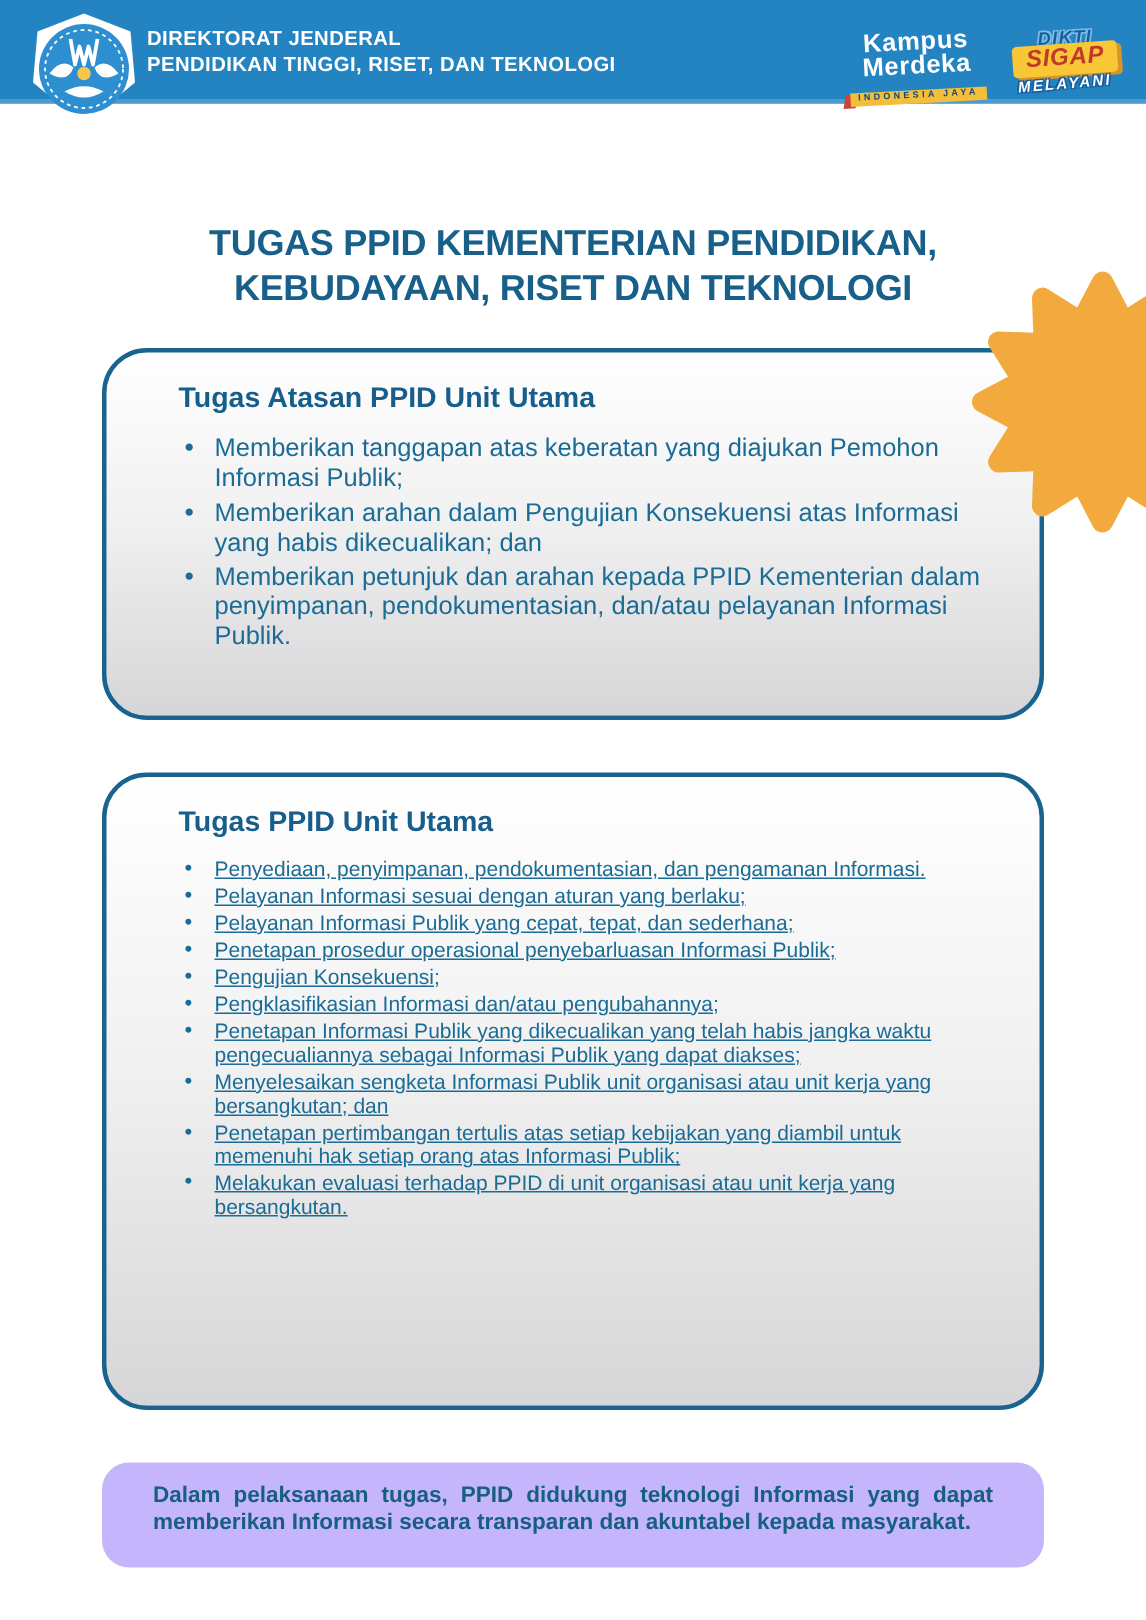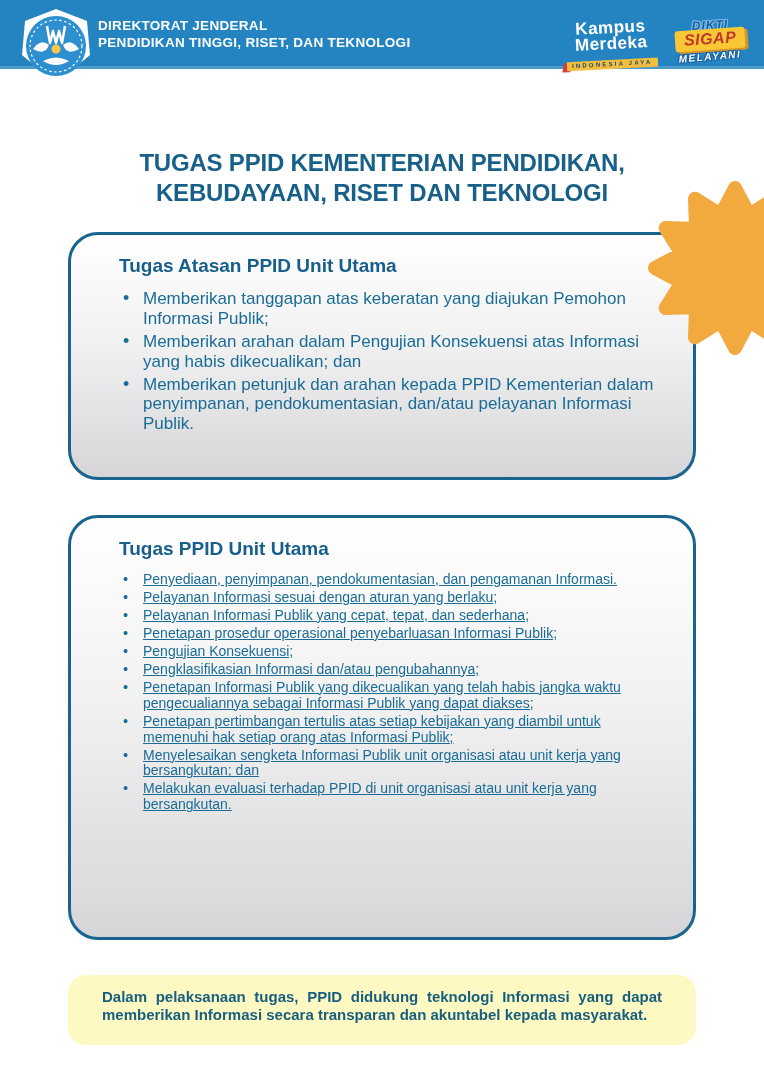--- a/index.html
+++ b/index.html
@@ -67,21 +67,21 @@
     position:relative;color:#1A6C96;padding-left:24px;margin-bottom:3px;
   }
   .card-1 li{font-size:17px;line-height:1.17;}
   .card-2 li{font-size:14px;line-height:1.14;margin-bottom:2px;text-decoration:underline;}
   .card li::before{
     content:"\2022";position:absolute;left:4px;top:-1px;font-size:1.05em;color:#1A6C96;
   }
   
   .note{
     position:absolute;left:68px;top:975px;width:628px;height:70px;box-sizing:border-box;
-    background:#fef9c3;border-radius:18px;padding:13px 34px;z-index:2;
+    background:#c4b5fd;border-radius:18px;padding:13px 34px;z-index:2;
   }
   .note-text{
     color:#175F7E;font-weight:bold;font-size:15px;line-height:1.18;text-align:justify;margin:0;
   }
 </style>
 </head>
 <body>
 
 <div class="page">
 
@@ -142,22 +142,22 @@
   <div class="card card-2">
     <h2 class="card-title">Tugas PPID Unit Utama</h2>
     <ul>
       <li>Penyediaan, penyimpanan, pendokumentasian, dan pengamanan Informasi.</li>
       <li>Pelayanan Informasi sesuai dengan aturan yang berlaku;</li>
       <li>Pelayanan Informasi Publik yang cepat, tepat, dan sederhana;</li>
       <li>Penetapan prosedur operasional penyebarluasan Informasi Publik;</li>
       <li>Pengujian Konsekuensi;</li>
       <li>Pengklasifikasian Informasi dan/atau pengubahannya;</li>
       <li>Penetapan Informasi Publik yang dikecualikan yang telah habis jangka waktu pengecualiannya sebagai Informasi Publik yang dapat diakses;</li>
+      <li>Menyelesaikan sengketa Informasi Publik unit organisasi atau unit kerja yang bersangkutan; dan</li>
       <li>Penetapan pertimbangan tertulis atas setiap kebijakan yang diambil untuk memenuhi hak setiap orang atas Informasi Publik;</li>
-      <li>Menyelesaikan sengketa Informasi Publik unit organisasi atau unit kerja yang bersangkutan; dan</li>
       <li>Melakukan evaluasi terhadap PPID di unit organisasi atau unit kerja yang bersangkutan.</li>
     </ul>
   </div>
 
   <div class="note">
     <p class="note-text">Dalam pelaksanaan tugas, PPID didukung teknologi Informasi yang dapat memberikan Informasi secara transparan dan akuntabel kepada masyarakat.</p>
   </div>
 
 </div>
 

